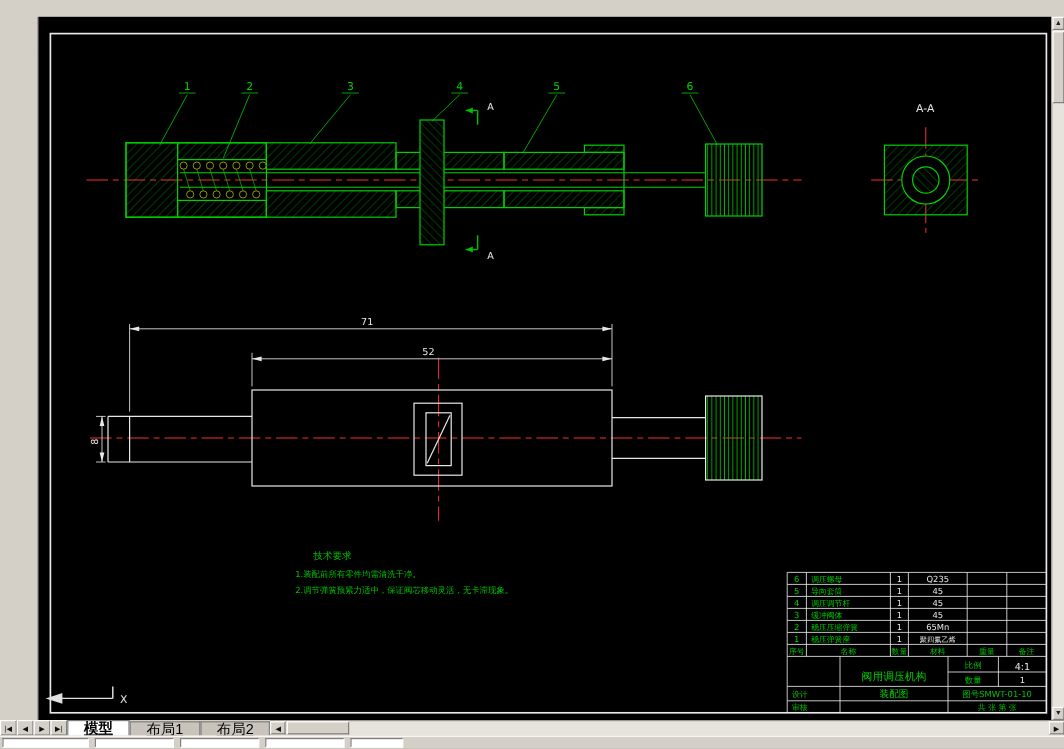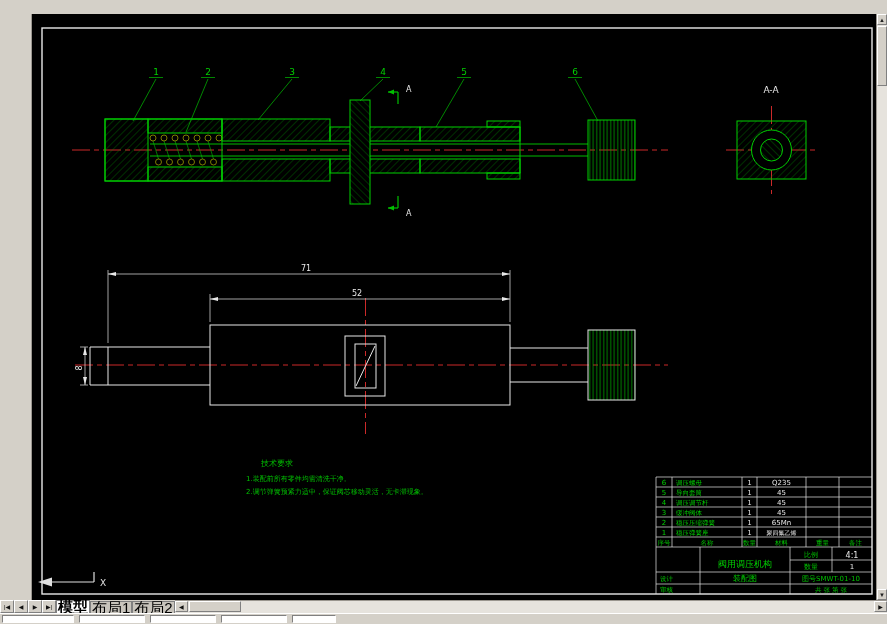--- a/index.html
+++ b/index.html
@@ -53,21 +53,21 @@
   
   .tabbar {
     position:absolute; left:0; top:600px; width:887px; height:13px;
     background:#d4d0c8; display:flex; align-items:stretch;
   }
   .nav-btn {
     width:14px; display:flex; align-items:center; justify-content:center;
     font-size:6px; color:#111; cursor:default;
   }
   .tab {
-    padding:0 1px; font-size:15px; line-height:12px; color:#000;
+    padding:0 13px; font-size:12px; line-height:12px; color:#000;
     border:1px solid #808080; border-bottom:none; margin-top:1px; cursor:default;
     background:#c8c4bc; white-space:nowrap;text-decoration:underline;
   }
   .tab.active { background:#ffffff; font-weight:bold; margin-top:0; }
   .hscroll { flex:1; position:relative; background:#e6e3dd; border-top:1px solid #9a968f; }
   .hs-thumb { position:absolute; left:14px; top:0; width:52px; height:11px; }
   .hs-btn { position:absolute; top:0; width:13px; height:11px; font-size:6px;
             display:flex; align-items:center; justify-content:center; color:#111; }
 
   

